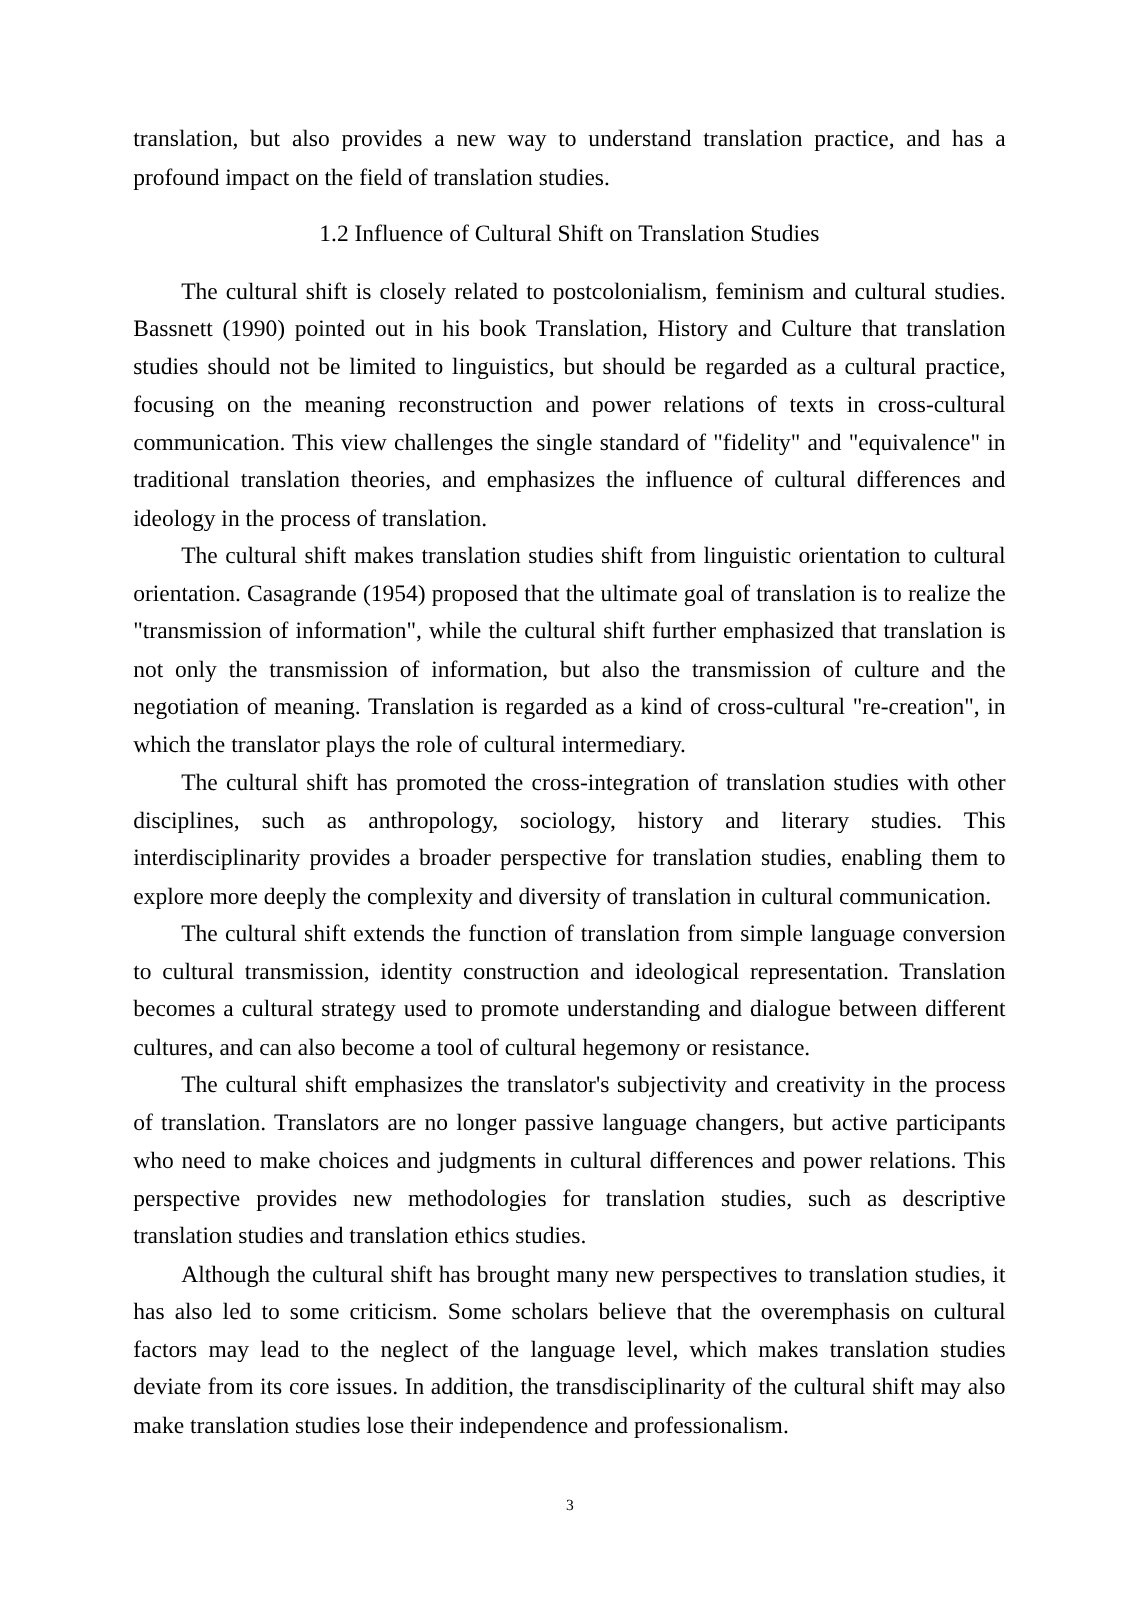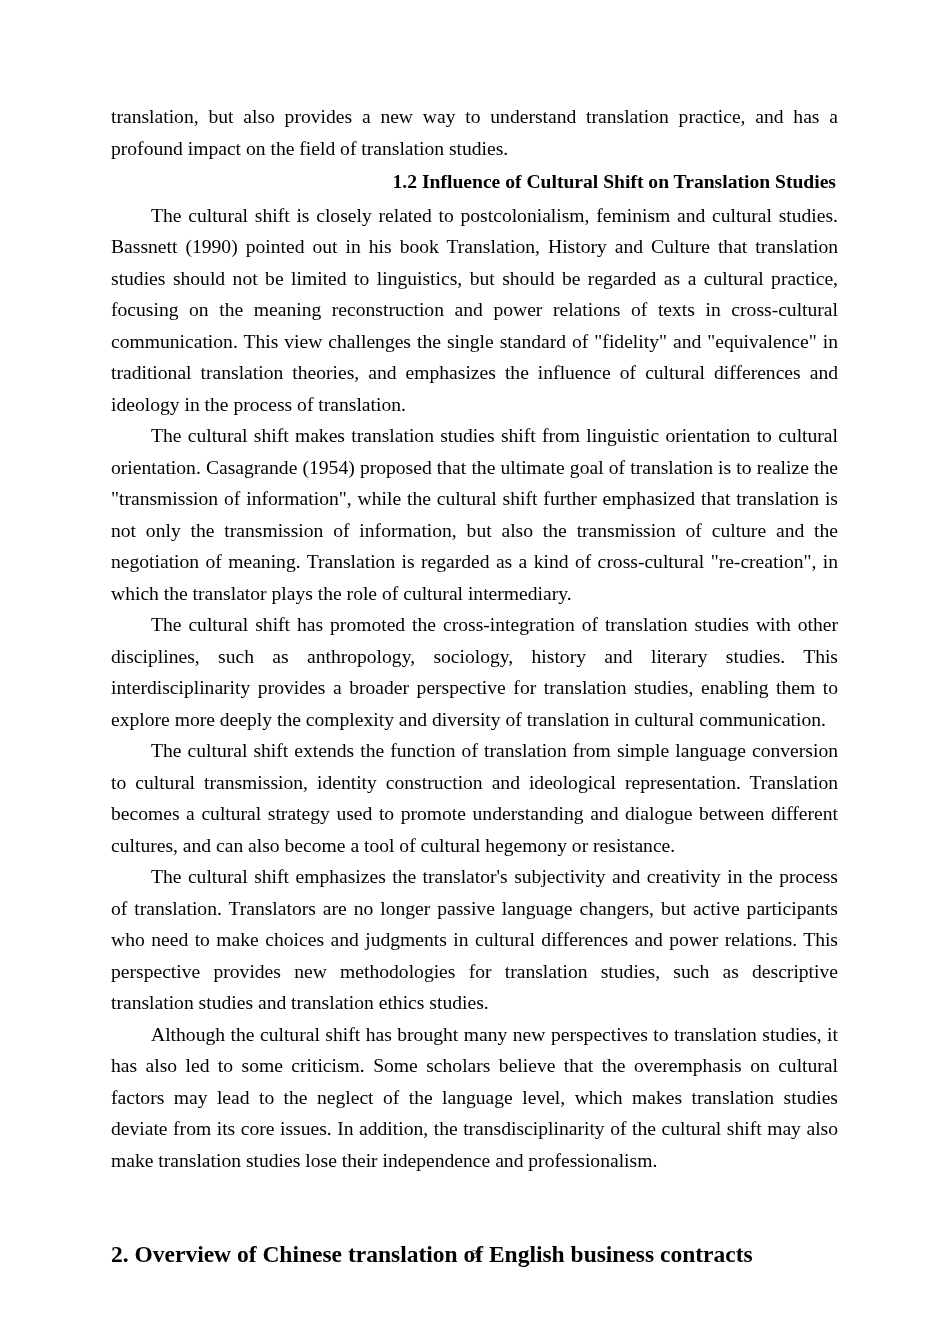--- a/index.html
+++ b/index.html
@@ -45,25 +45,25 @@
     hyphens: none;
     word-spacing: 0px;
   }
 
   .para.indent {
     text-indent: 40px;
   }
 
   
   .subheading {
-    margin: 2px;
+    margin: 16px;
     font-size: 19.6px;
     line-height: 31.5px;
-    font-weight: bold;
-    text-align: right;
+    font-weight: normal;
+    text-align: center;
   }
 
   
   .section-heading {
     margin: 0;
     font-size: 23.5px;
     line-height: 31.5px;
     font-weight: bold;
     text-align: left;
   }
@@ -102,19 +102,18 @@
     <p class="para indent">The cultural shift has promoted the cross-integration of translation studies with other disciplines, such as anthropology, sociology, history and literary studies. This interdisciplinarity provides a broader perspective for translation studies, enabling them to explore more deeply the complexity and diversity of translation in cultural communication.</p>
 
     <p class="para indent">The cultural shift extends the function of translation from simple language conversion to cultural transmission, identity construction and ideological representation. Translation becomes a cultural strategy used to promote understanding and dialogue between different cultures, and can also become a tool of cultural hegemony or resistance.</p>
 
     <p class="para indent">The cultural shift emphasizes the translator's subjectivity and creativity in the process of translation. Translators are no longer passive language changers, but active participants who need to make choices and judgments in cultural differences and power relations. This perspective provides new methodologies for translation studies, such as descriptive translation studies and translation ethics studies.</p>
 
     <p class="para indent">Although the cultural shift has brought many new perspectives to translation studies, it has also led to some criticism. Some scholars believe that the overemphasis on cultural factors may lead to the neglect of the language level, which makes translation studies deviate from its core issues. In addition, the transdisciplinarity of the cultural shift may also make translation studies lose their independence and professionalism.</p>
 
     <div class="gap-before-section"></div>
 
-    <h2 class="section-heading">2. Overview of Chinese translation of English business contracts</h2>
 
   </div>
 
   <div class="page-number">3</div>
 
 </div>
 
 </body></html>

